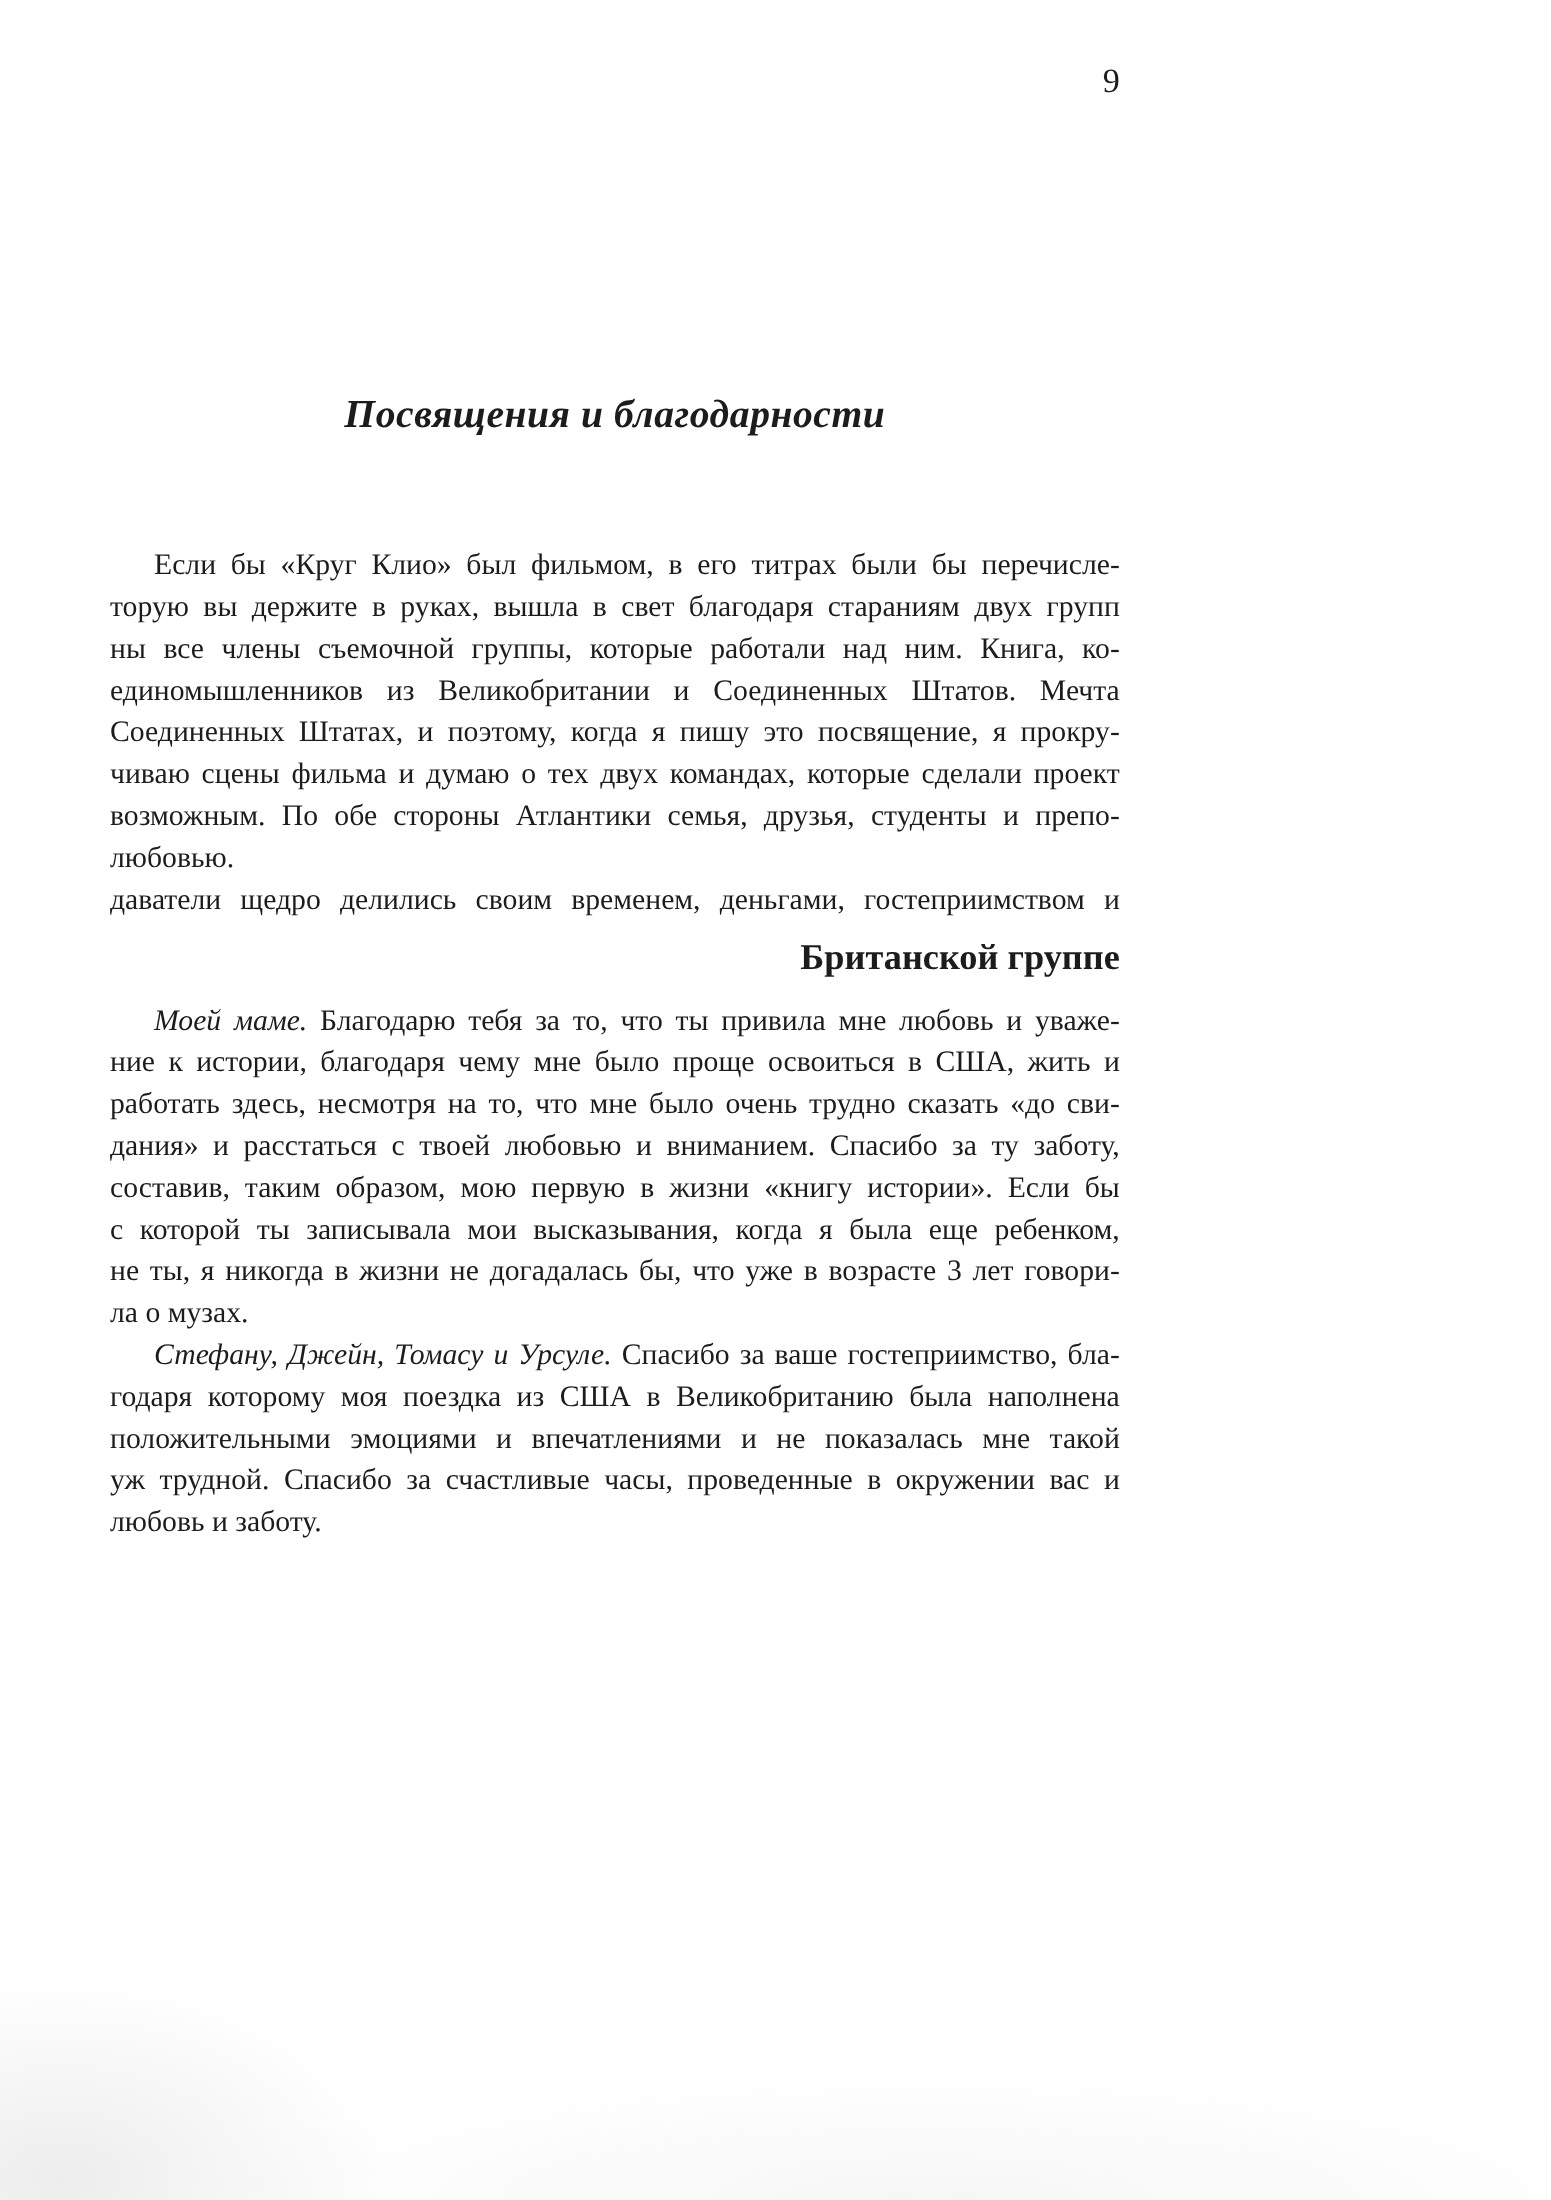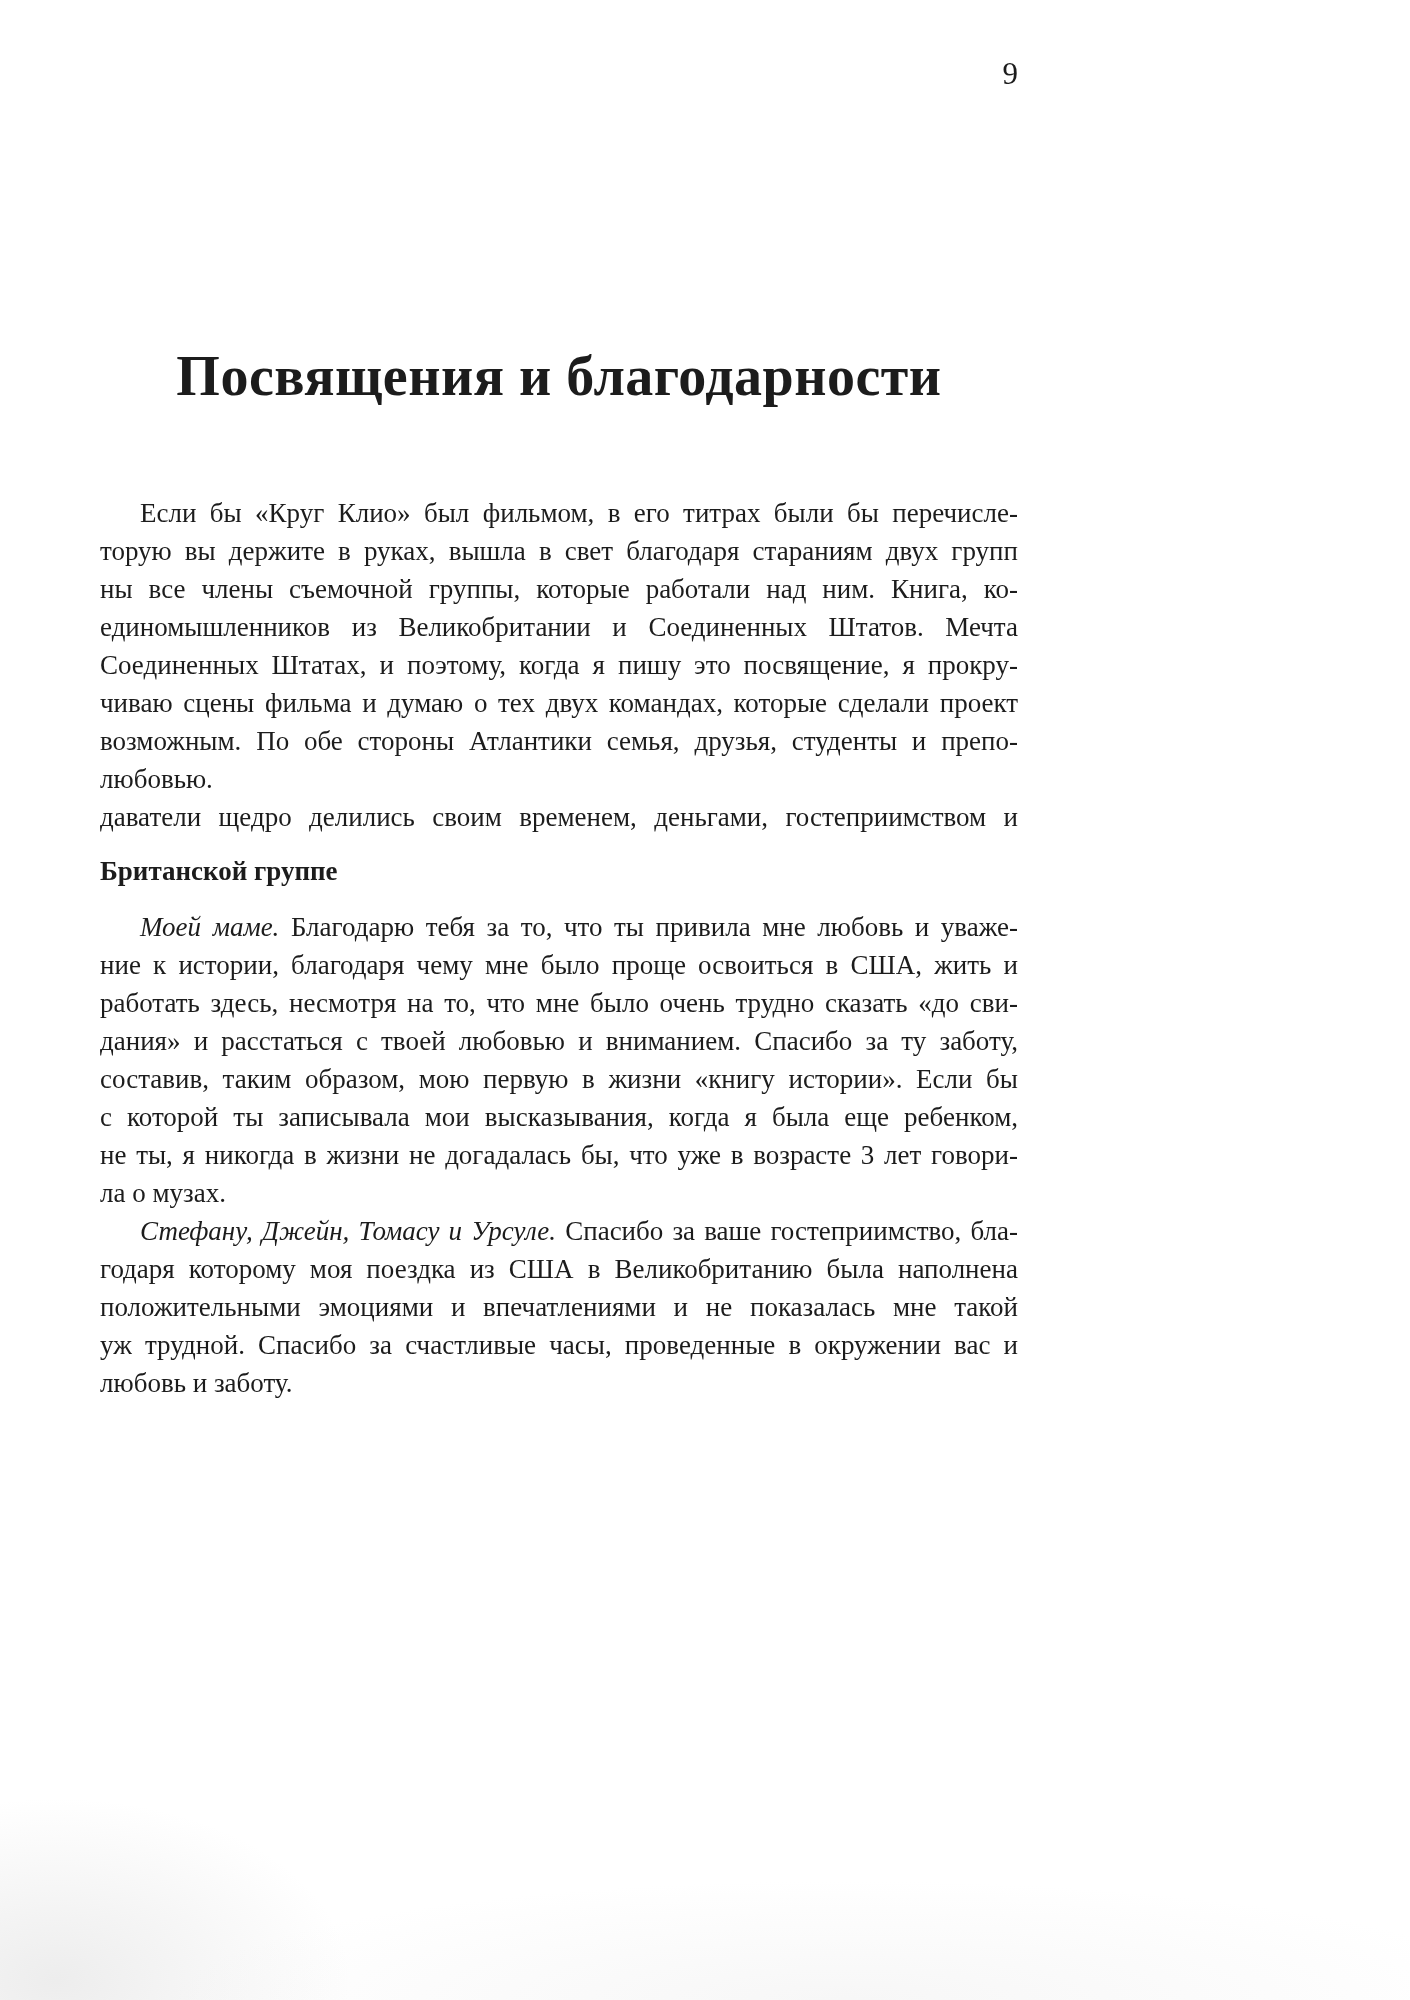--- a/index.html
+++ b/index.html
@@ -32,22 +32,23 @@
     font-size: 31px;
     line-height: 36px;
   }
   .title {
     position: absolute;
     top: 348px;
     left: 100px;
     width: 918px;
     margin: 0;
     text-align: center;
+    font-style: italic;
     font-weight: 600;
-    font-size: 56px;
+    font-size: 36px;
     line-height: 56px;
     letter-spacing: 0.5px;
   }
   .text-column {
     position: absolute;
     top: 494px;
     left: 100px;
     width: 918px;
     font-size: 27px;
     line-height: 38px;
@@ -62,23 +63,23 @@
   .line.first {
     text-indent: 40px;
   }
   .line.last {
     text-align-last: left;
   }
   .lead {
     font-style: italic;
   }
   .section-heading {
-    text-align: left;
+    text-align: right;
     font-weight: bold;
-    font-size: 27px;
+    font-size: 33px;
     line-height: 38px;
     margin: 16px 0 18px 0;
   }
 </style>
 </head>
 <body>
 
 <div class="page">
   <div class="page-number">9</div>
 

